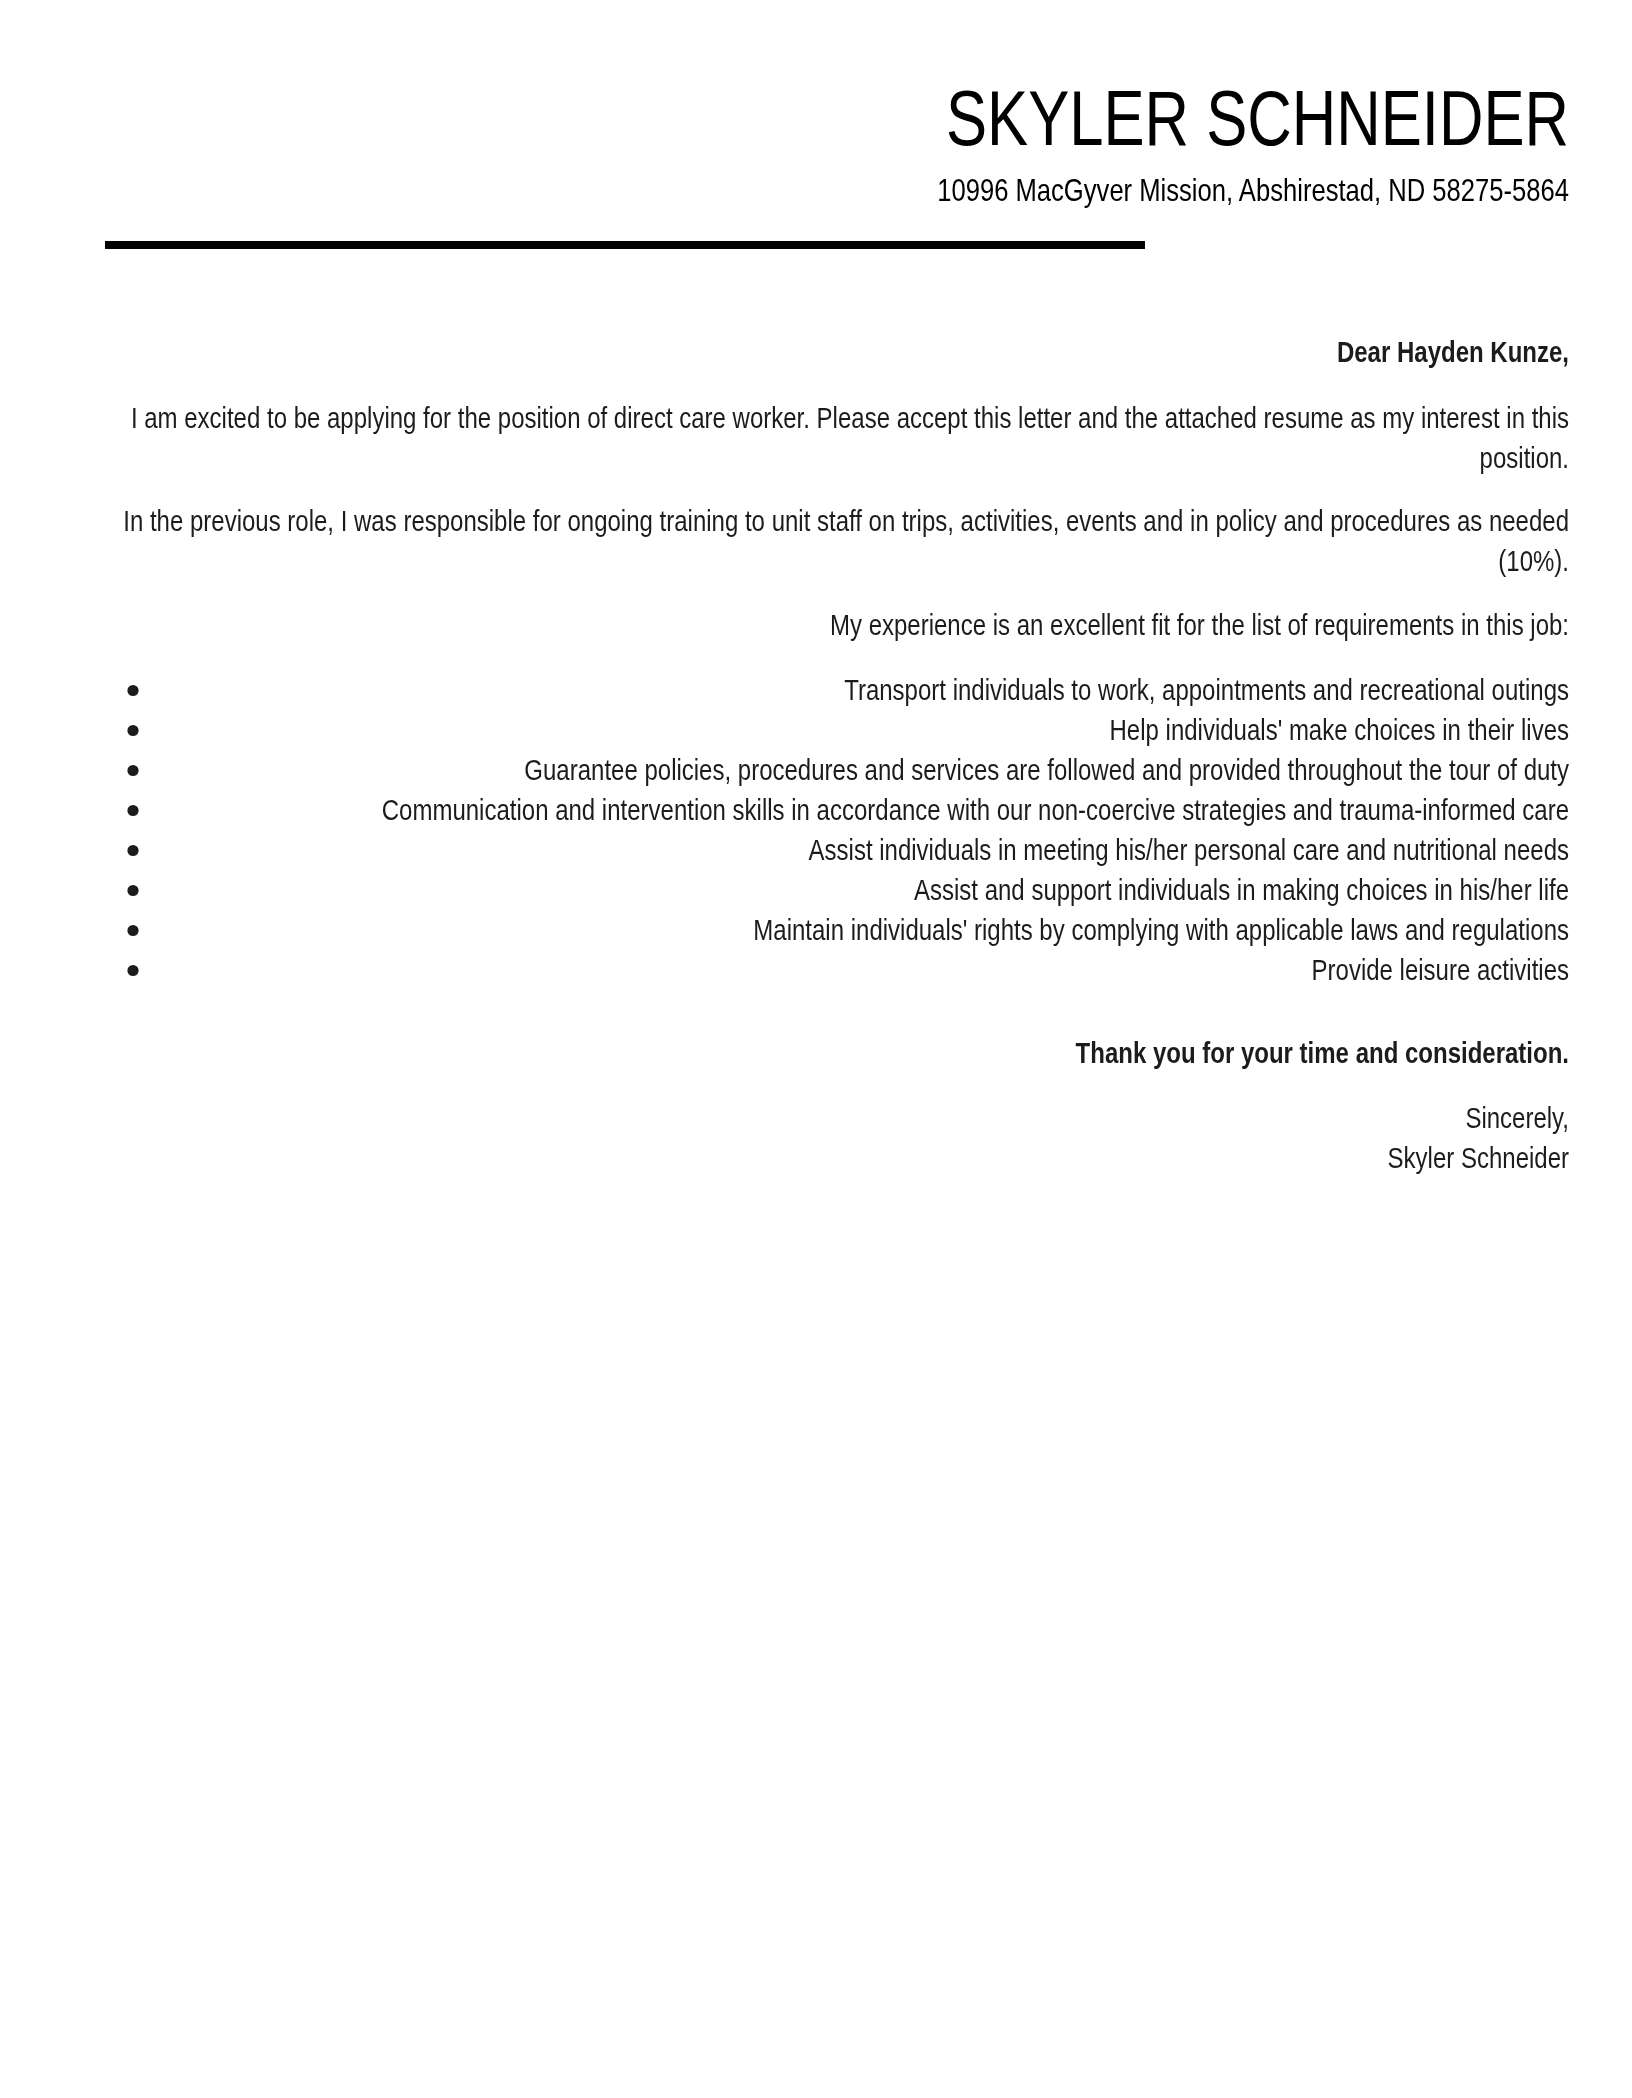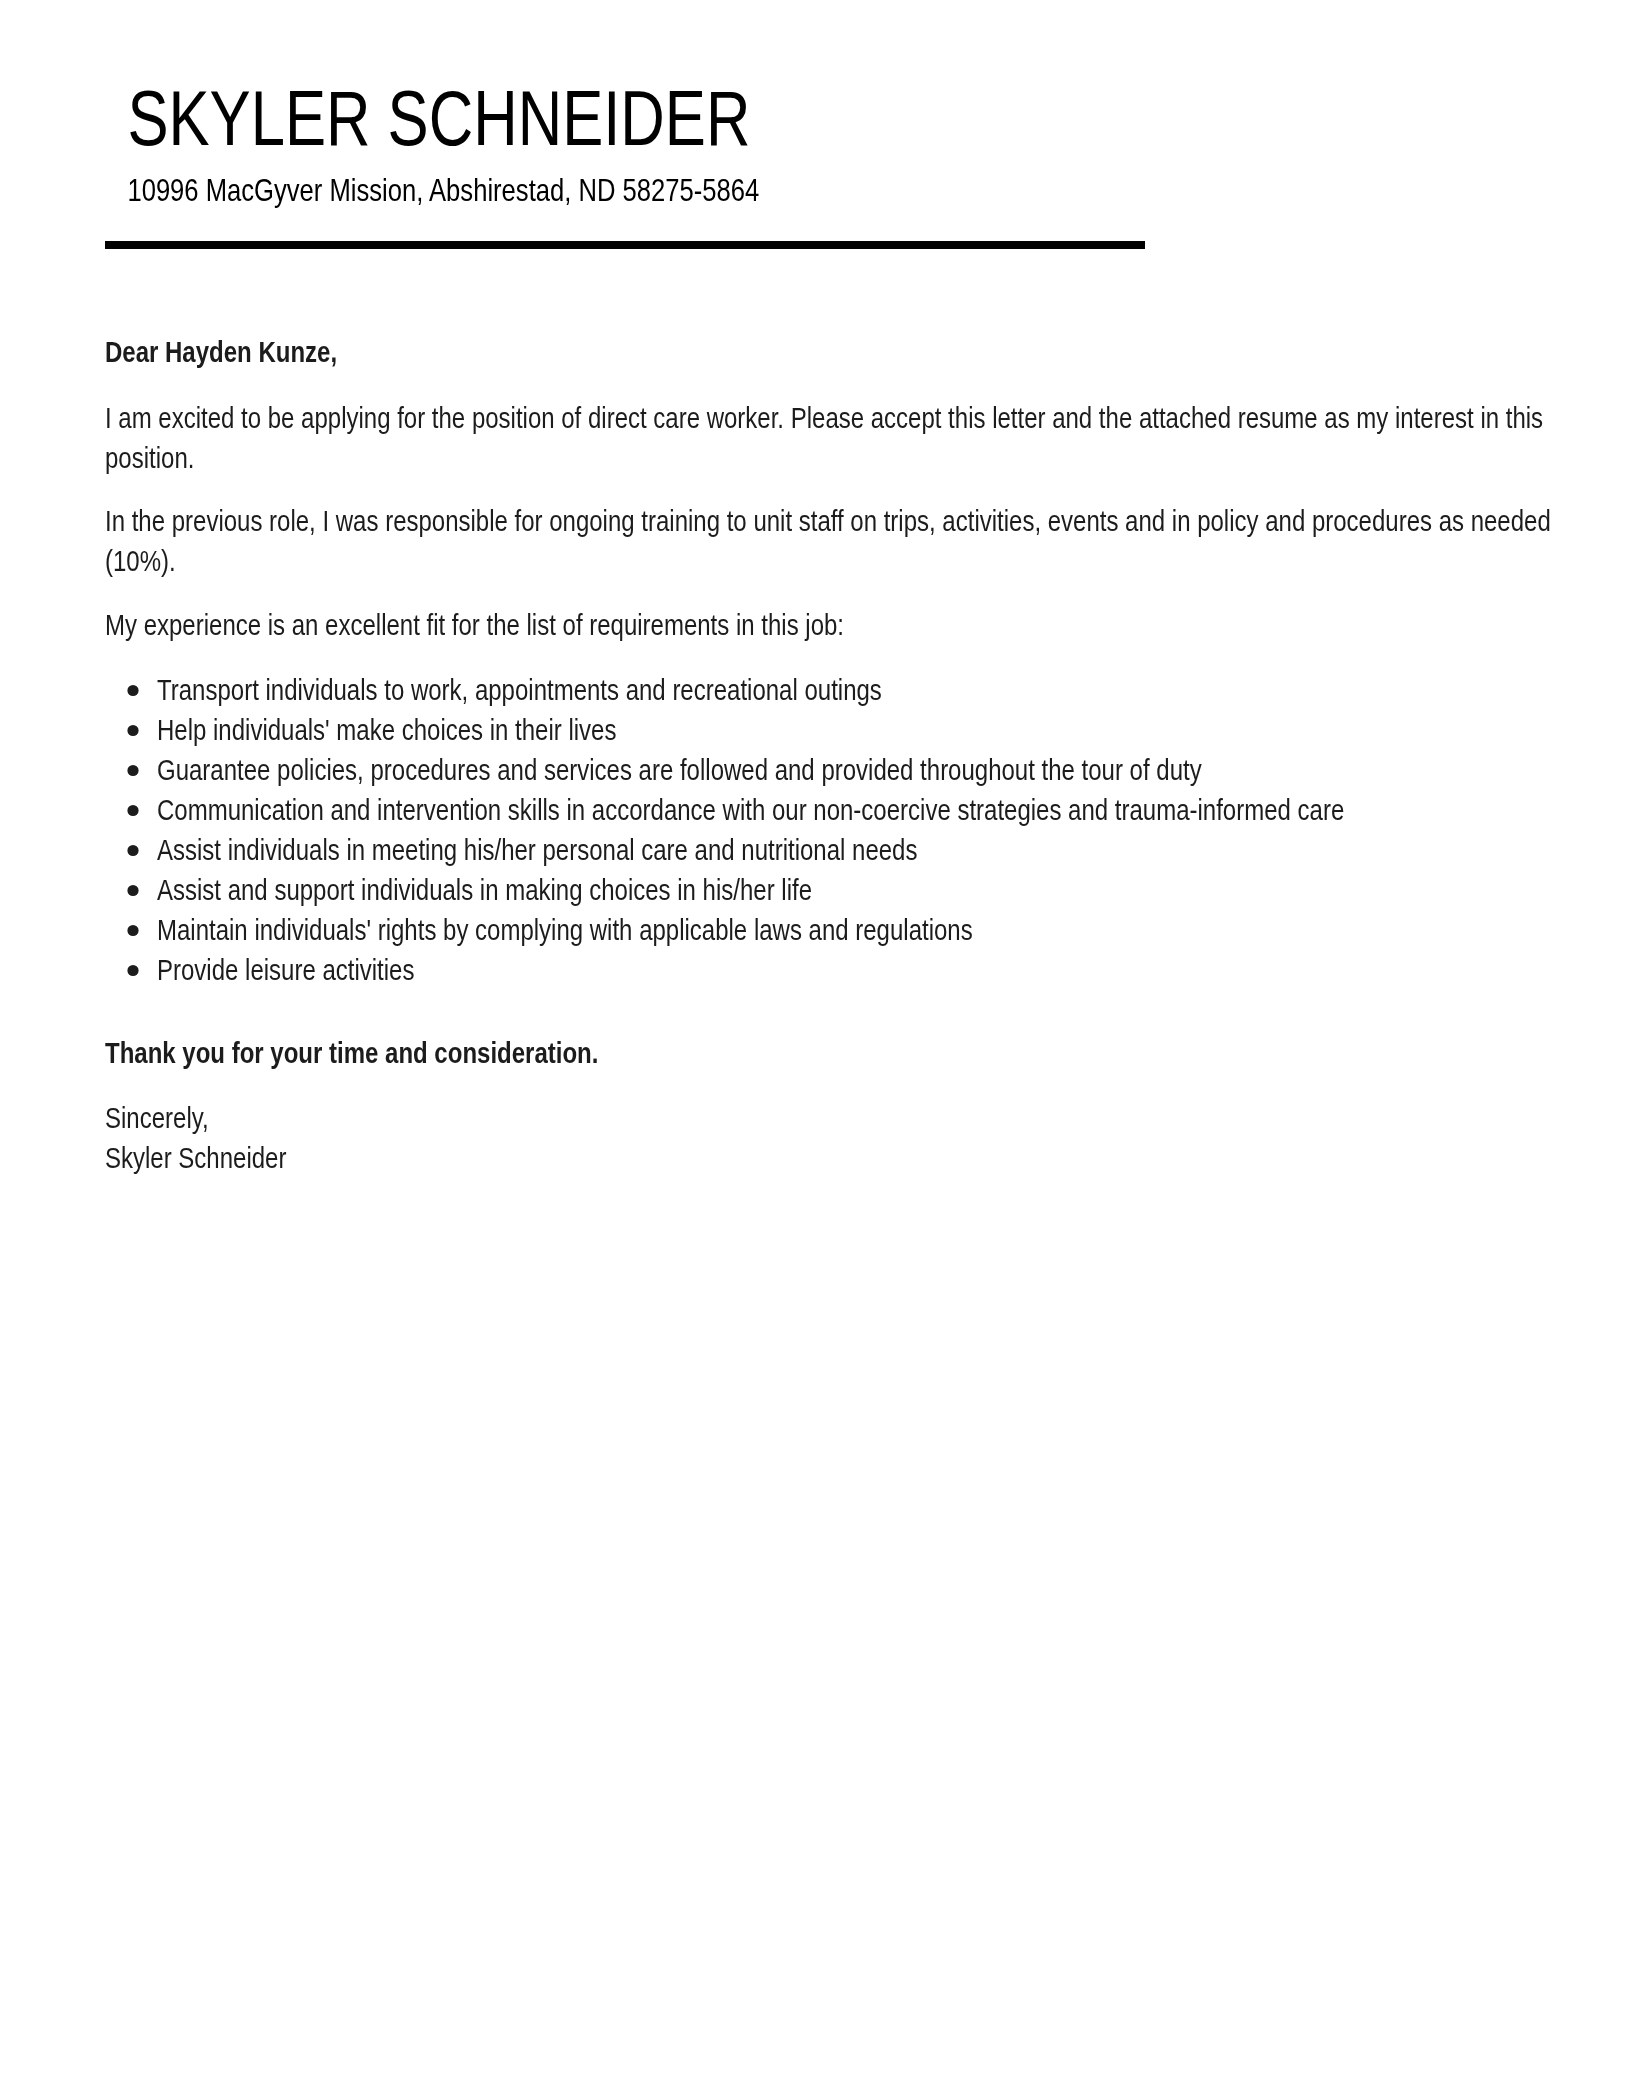--- a/index.html
+++ b/index.html
@@ -8,20 +8,21 @@
     background: var(--background, #ffffff);
     color: var(--text, #1c1c1c);
     font-family: "Liberation Sans", "DejaVu Sans", sans-serif;
     position: relative;
     overflow: hidden;
   }
   .page {
     position: absolute;
     inset: 0;
     background: var(--background, #ffffff);
+    text-align: right;
   }
   
   .content {
     position: absolute;
     left: 105px;
     top: 0;
     width: 1830px;
     transform: scaleX(0.8);
     transform-origin: left top;
   }

